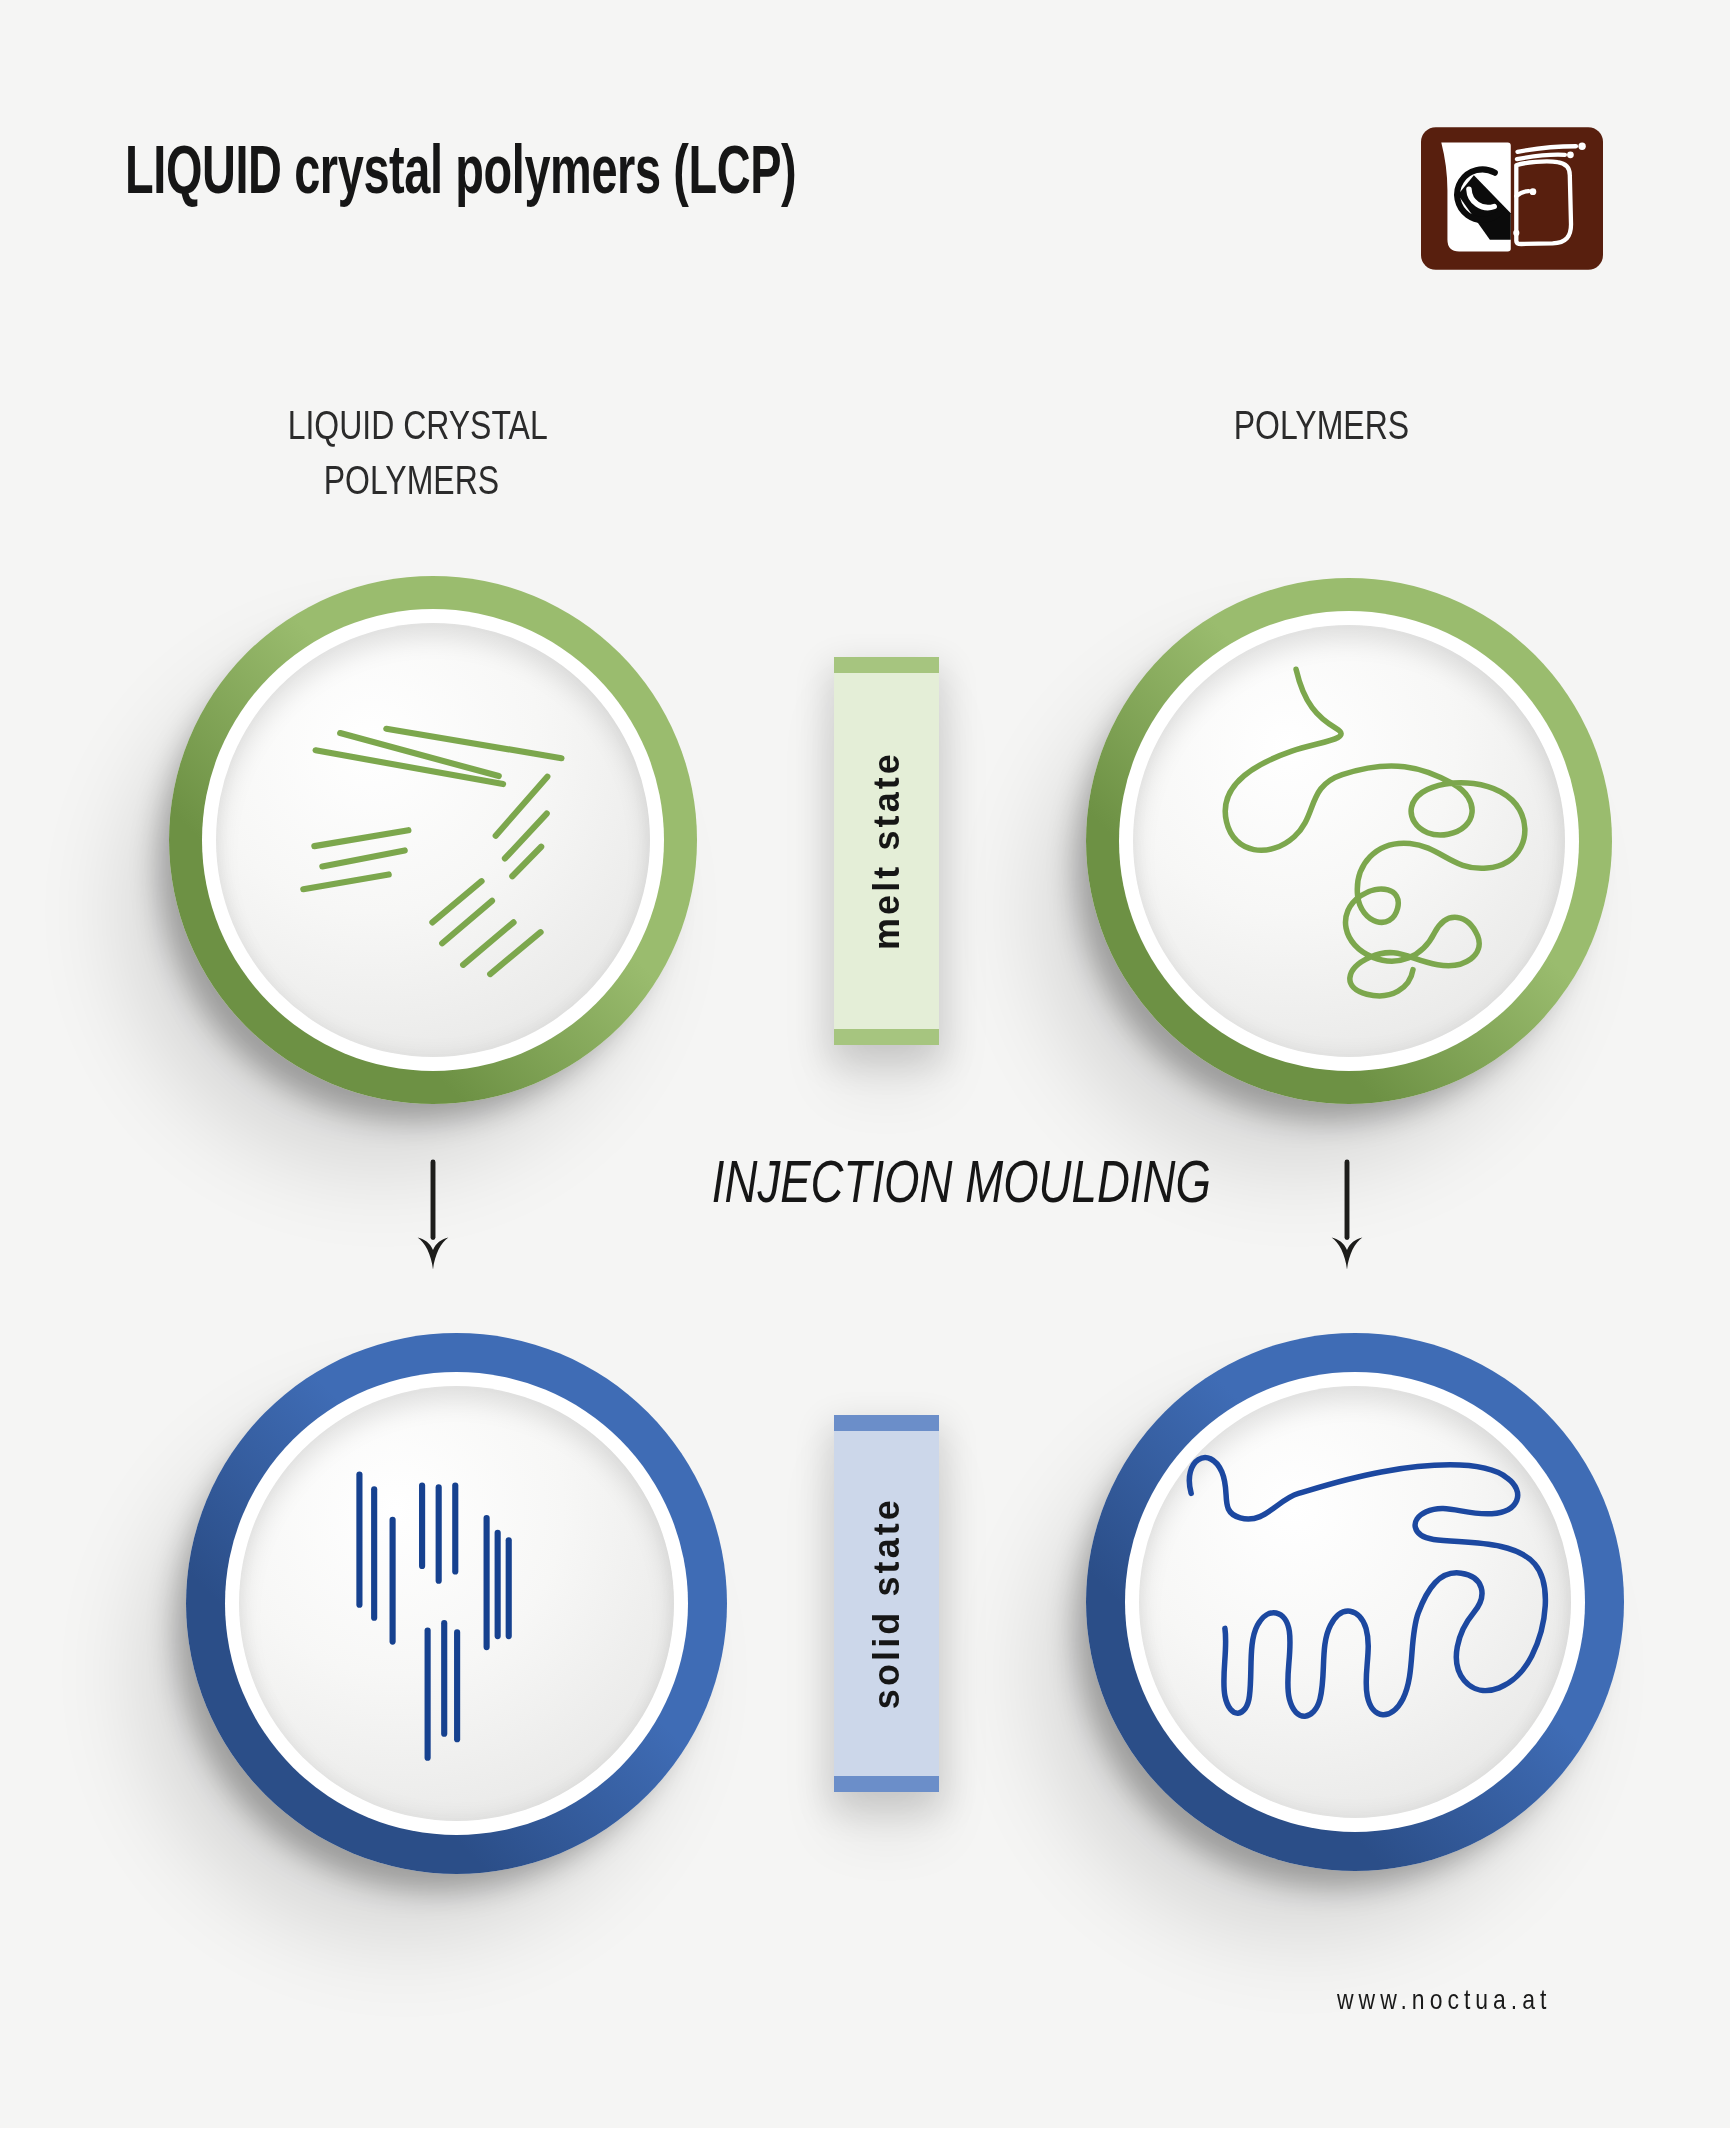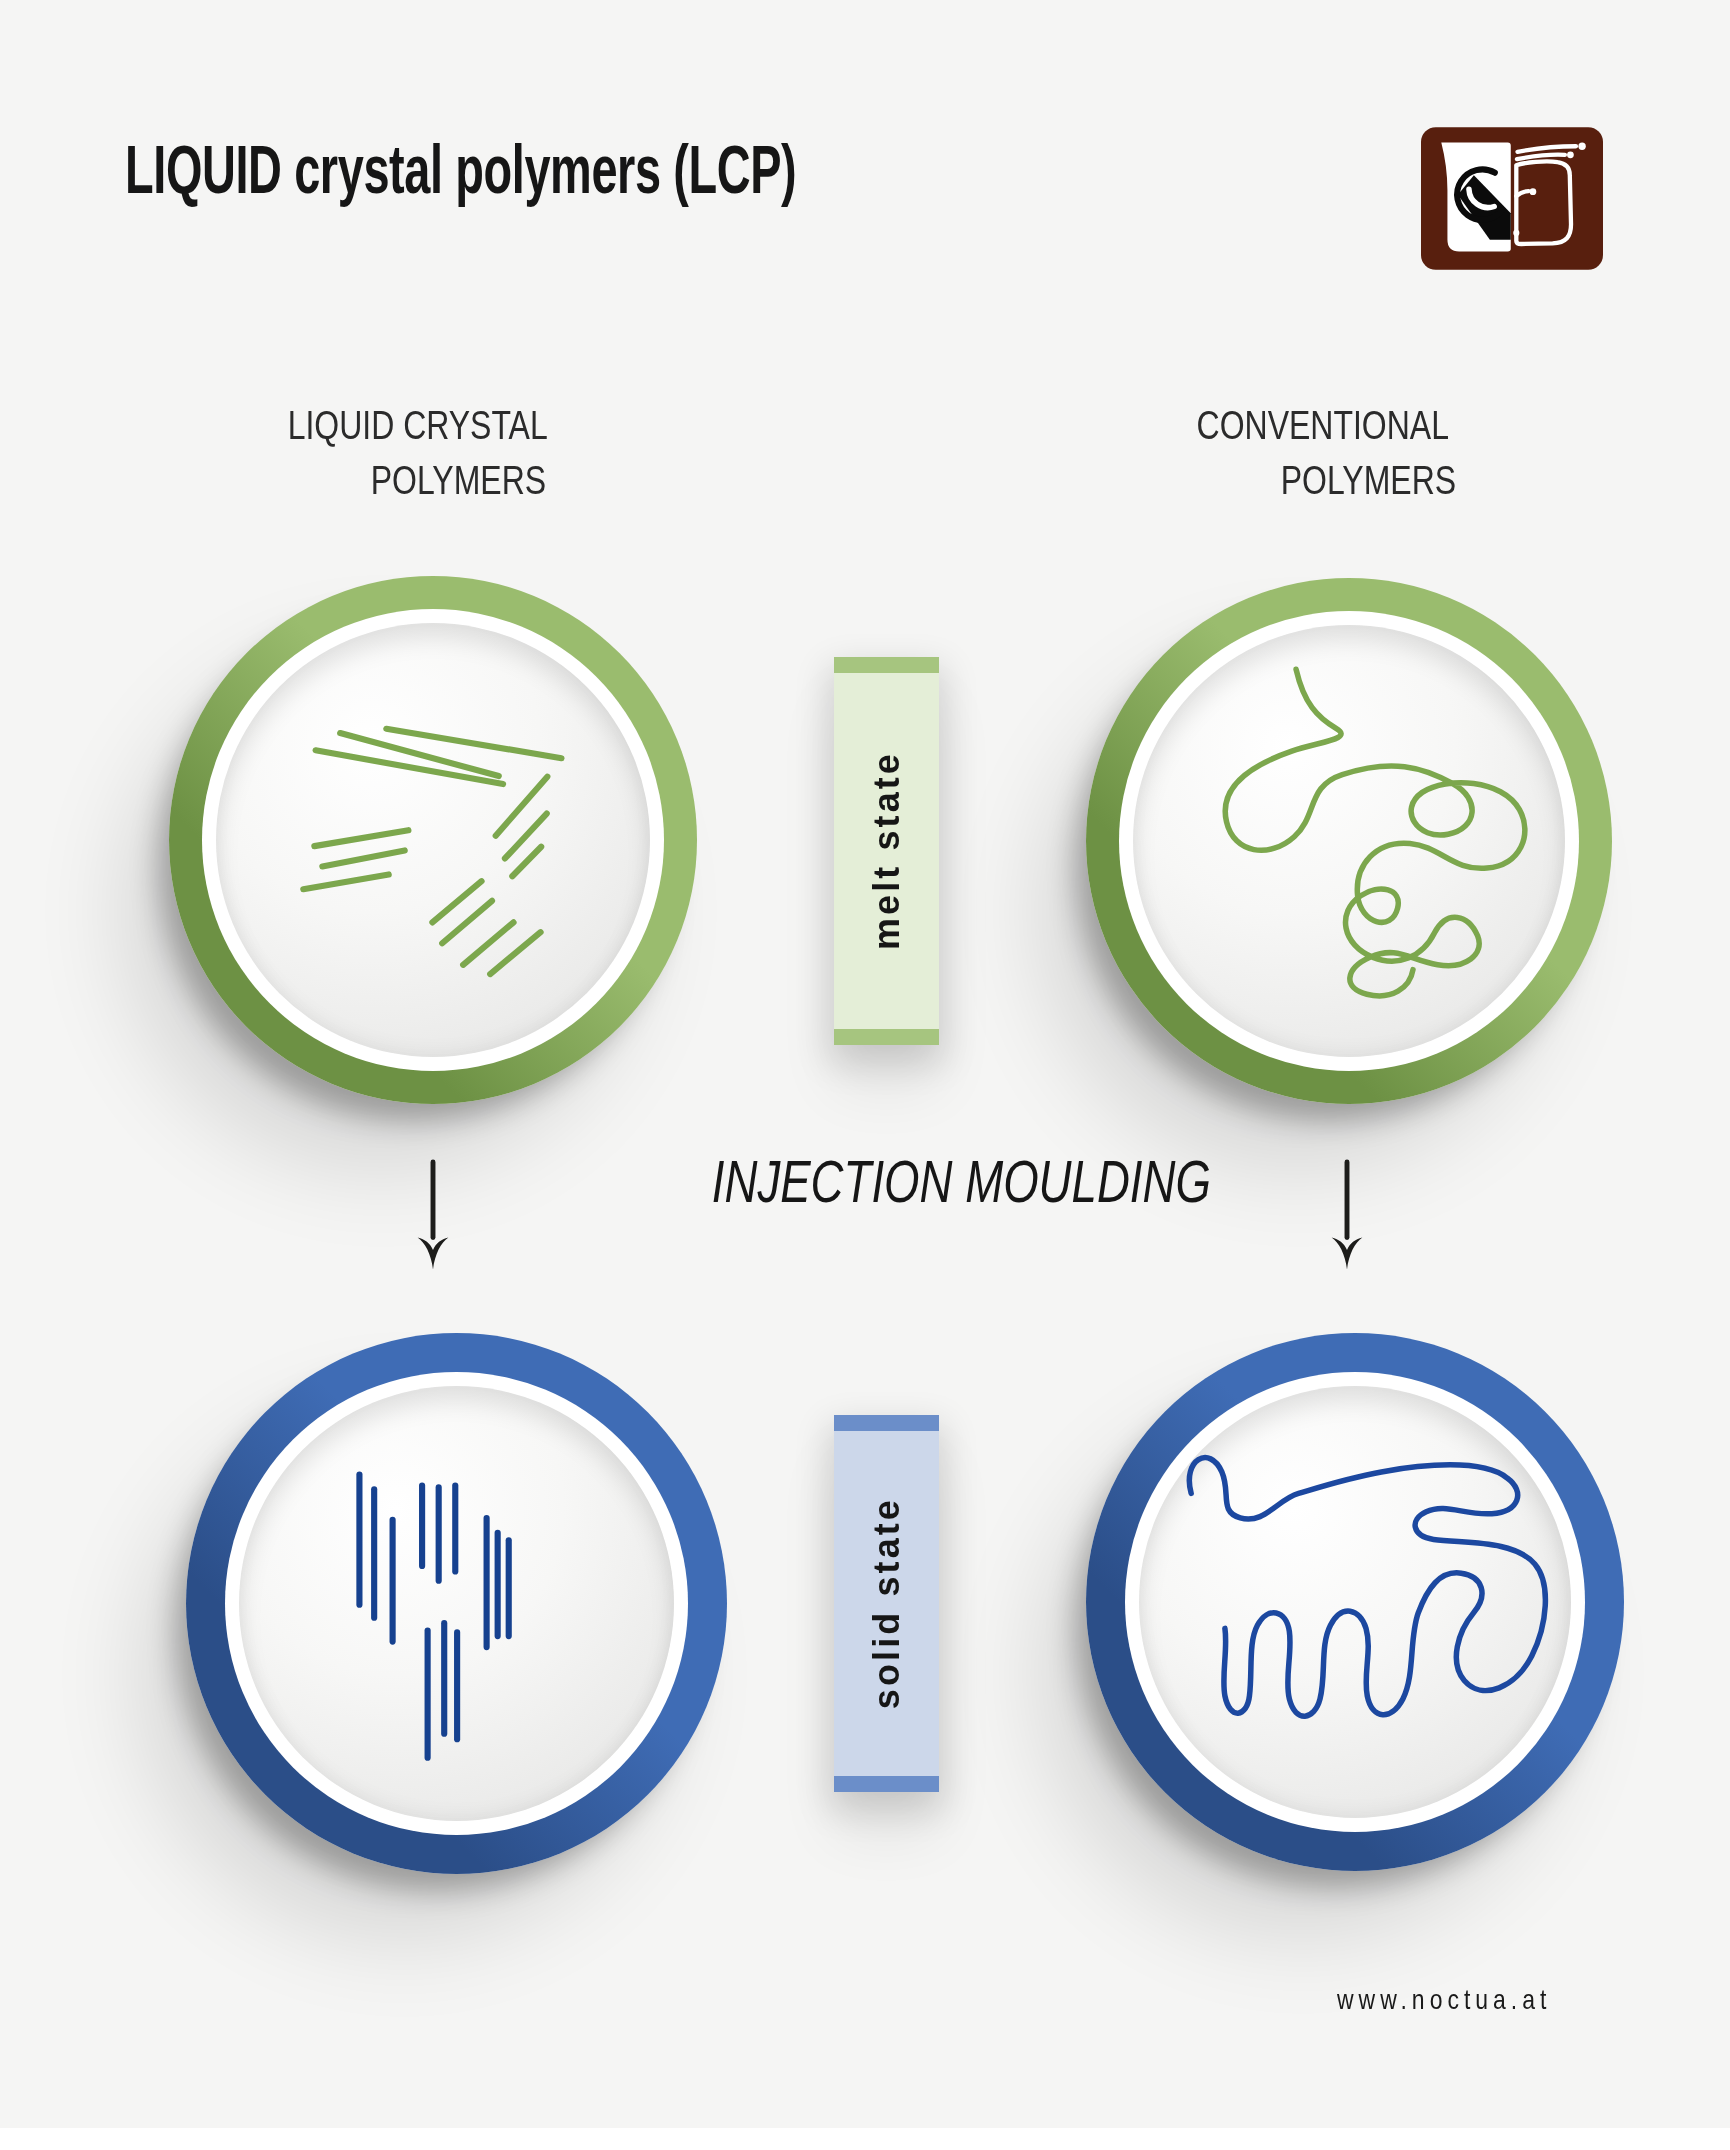--- a/index.html
+++ b/index.html
@@ -18,21 +18,21 @@
     font-size:69px;font-weight:700;color:var(--text-dark,#161616);
     white-space:nowrap;letter-spacing:-0.6px;
   }
   .title .cond{transform:scaleX(0.68);transform-origin:left center;}
 
   
   .logo{position:absolute;left:1421px;top:127px;width:182px;height:143px;}
 
   
   .col-header{
-    position:absolute;top:398px;width:320px;text-align:right;
+    position:absolute;top:398px;width:320px;text-align:center;
     font-size:41px;font-weight:400;color:var(--header-text,#2b2b2b);
     line-height:1.34;
   }
   .col-header .line{display:block;white-space:nowrap;}
   .col-header .line .cond{transform:scaleX(0.78);}
   .col-header.left{left:251px;}
   .col-header.right{left:1161px;}
 
   
   .circle{position:absolute;border-radius:50%;
@@ -116,21 +116,20 @@
       <circle cx="182" cy="105" r="5.5"></circle>
       <circle cx="155" cy="172" r="5"></circle>
     </g>
   </svg>
 
   <div class="col-header left">
     <span class="line"><span class="cond">LIQUID CRYSTAL</span></span>
     <span class="line"><span class="cond">POLYMERS</span></span>
   </div>
   <div class="col-header right">
-    <span class="line"><span class="cond">CONVENTIONAL</span></span>
     <span class="line"><span class="cond">POLYMERS</span></span>
   </div>
 
   <div class="circle green tl">
     <div class="disc">
       <svg viewBox="0 0 706 706" aria-hidden="true">
         <g stroke="#7ca74d" stroke-width="10" stroke-linecap="round" fill="none">
           <path d="M277,172 L562,220"></path>
           <path d="M202,179 L460,249"></path>
           <path d="M162,207 L467,262"></path>

